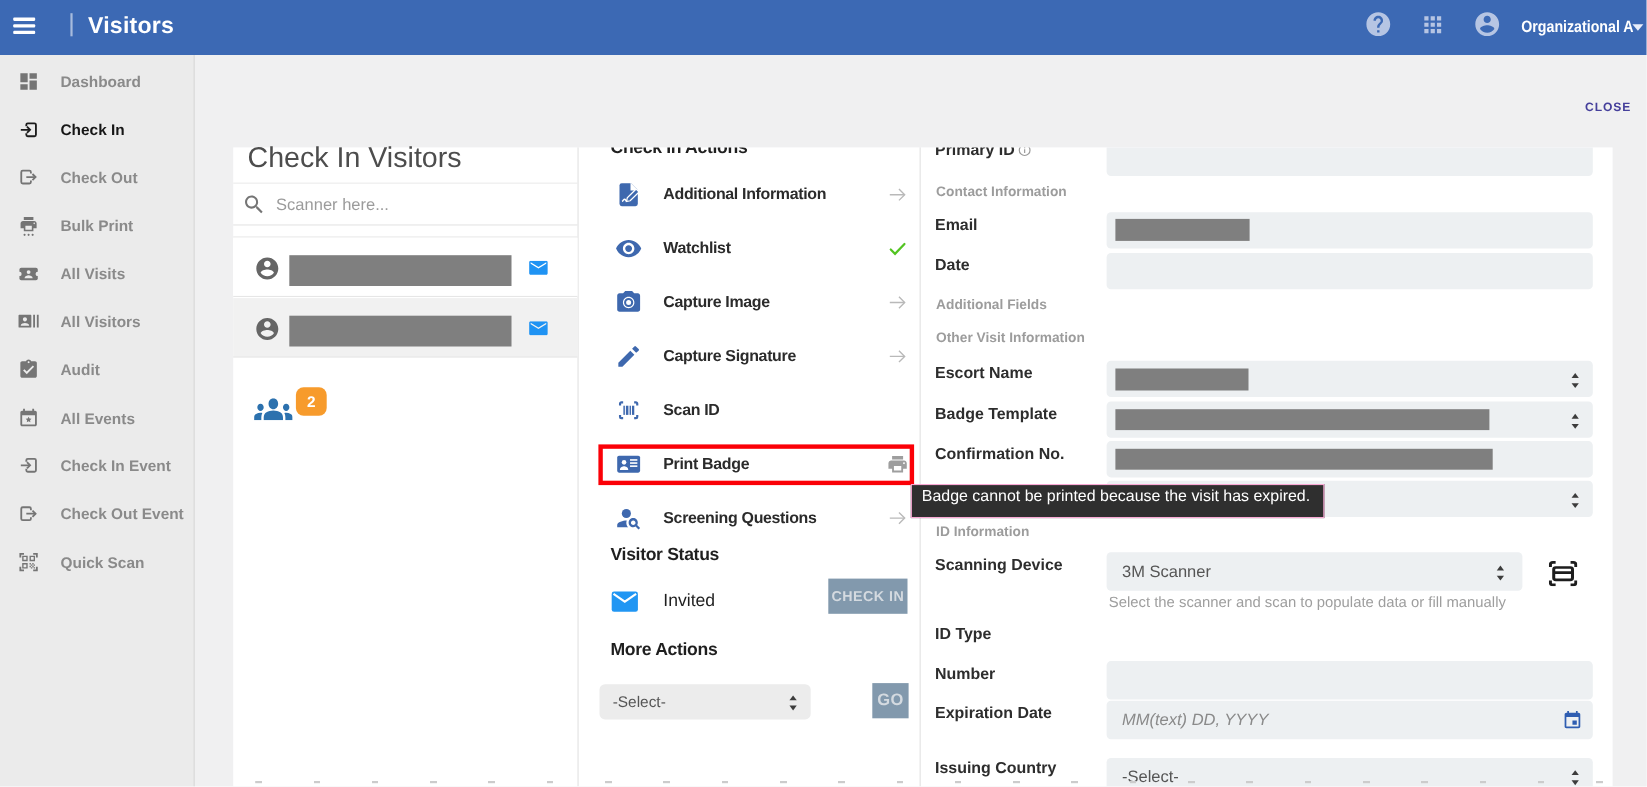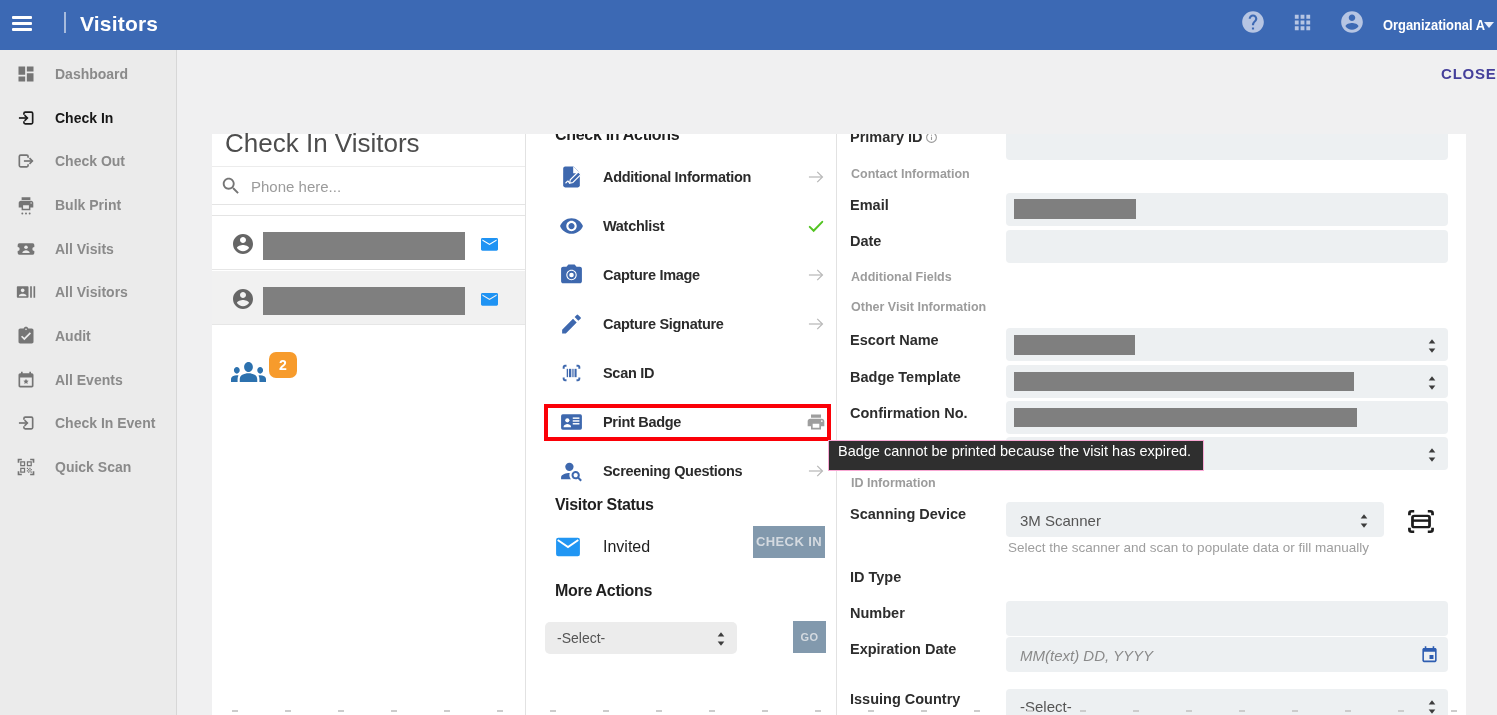--- a/index.html
+++ b/index.html
@@ -19,21 +19,21 @@
 
 .sidebar { position:absolute; left:0; top:50px; width:177px; bottom:0; background:#ebebeb; border-right:1px solid #d7d7d7; padding-top:2px; z-index:10; }
 .sitem { position:relative; height:43.7px; cursor:pointer; }
 .sitem .sicon { position:absolute; left:16px; top:50%; margin-top:-10px; width:20px; height:20px; }
 .sitem .sicon svg { display:block; width:20px; height:20px; }
 .sitem .slabel { position:absolute; left:55px; top:50%; transform:translateY(-50%); font-size:14px; font-weight:bold; color:#8a8a8a; white-space:nowrap; }
 .sitem.active .slabel { color:#161616; }
 
 
 .page-title { position:absolute; left:225px; top:80px; font-size:26px; font-weight:normal; color:#4d4d4d; z-index:5;margin-top:48px; }
-.close-btn { position:absolute; left:1441px; top:65px; font-size:15px; font-weight:bold; color:#453f9b; letter-spacing:.8px; cursor:pointer; z-index:5; }
+.close-btn { position:absolute; left:1441px; top:92px; font-size:11px; font-weight:bold; color:#453f9b; letter-spacing:.8px; cursor:pointer; z-index:5; }
 
 
 .panel { position:absolute; left:212px; top:134px; width:1254px; height:581px; background:#fff; z-index:4; }
 .col1 { position:absolute; left:0; top:0; width:314px; height:100%; border-right:1px solid #e2e2e2; }
 .col2 { position:absolute; left:314px; top:0; width:311px; height:100%; border-right:1px solid #e2e2e2; overflow:hidden; }
 .col3 { position:absolute; left:625px; top:0; width:629px; height:100%; overflow:hidden; }
 
 
 .search-row { position:absolute; left:0; top:32px; width:100%; height:39px; border-top:1px solid #ececec; border-bottom:1px solid #e4e4e4; }
 .search-row svg { position:absolute; left:8px; top:8px; width:22px; height:22px; }
@@ -54,21 +54,21 @@
 .act-item .aicon { position:absolute; left:33px; top:50%; transform:translateY(-50%); width:25px; height:25px; }
 .act-item .aicon svg { display:block; width:25px; height:25px; }
 .act-item .albl { position:absolute; left:77px; top:50%; transform:translateY(-50%); font-size:14.5px; font-weight:bold; color:#2b2b2b; white-space:nowrap; letter-spacing:-0.3px; }
 .act-item .atrail { position:absolute; left:280px; top:50%; transform:translateY(-50%); width:20px; height:20px; }
 .redbox { position:absolute; left:17.5px; top:270px; width:287px; height:36.5px; border:4.5px solid #fb0007; z-index:6; pointer-events:none; }
 .invited-row { position:absolute; left:0; top:396px; width:100%; height:34px; }
 .invited-row .aicon { position:absolute; left:29px; top:4px; width:26px; height:26px; }
 .invited-row .albl { position:absolute; left:77px; top:50%; transform:translateY(-50%); font-size:16px; color:#1f1f1f; }
 .btn-slate { position:absolute; background:#8299ad; color:#d4dae0; font-weight:bold; text-align:center; cursor:pointer; }
 .checkin-btn { left:227px; top:392px; width:72px; height:32px; font-size:13px; line-height:32px; letter-spacing:.4px; }
-.go-btn { left:267px; top:487px; width:33px; height:32px; font-size:11px; line-height:32px; letter-spacing:.4px; }
+.go-btn { left:267px; top:487px; width:33px; height:32px; font-size:15px; line-height:32px; letter-spacing:.4px; }
 .ma-select { position:absolute; left:19px; top:488px; width:192px; height:32px; background:#ececec; border-radius:5px; cursor:pointer; }
 .ma-select .val { position:absolute; left:12px; top:50%; transform:translateY(-50%); font-size:14px; color:#555; }
 
 
 .flabel { position:absolute; left:13px; font-size:14.5px; font-weight:bold; color:#2d2d2d; white-space:nowrap; }
 .fsect { position:absolute; left:14px; font-size:12.5px; font-weight:bold; color:#9c9c9c; white-space:nowrap; }
 .fipt { position:absolute; left:169px; width:442px; background:#edf0f2; border-radius:4px; }
 .redact { position:absolute; background:#7f7f7f; }
 .stepper { position:absolute; right:10px; top:50%; transform:translateY(-50%); width:12px; height:18px; }
 .fval { position:absolute; left:14px; top:50%; transform:translateY(-50%); font-size:15px; color:#555; white-space:nowrap; }
@@ -199,39 +199,49 @@
         <svg viewBox="0 0 24 24" fill="none" stroke="#757575" stroke-width="2">
           <path d="M9.5 8.2V6.6c0-.9.7-1.6 1.6-1.6h7.3c.9 0 1.6.7 1.6 1.6v10.8c0 .9-.7 1.6-1.6 1.6h-7.3c-.9 0-1.6-.7-1.6-1.6v-1.6"></path>
           <path d="M3.5 12h10"></path>
           <path d="M10.2 8.6 13.6 12l-3.4 3.4"></path>
         </svg>
       </span>
     <span class="slabel">Check In Event</span>
   </div>
   <div class="sitem">
     <span class="sicon">
+        <svg viewBox="0 0 24 24" fill="none" stroke="#757575" stroke-width="2">
+          <path d="M14.5 8.2V6.6c0-.9-.7-1.6-1.6-1.6H5.6c-.9 0-1.6.7-1.6 1.6v10.8c0 .9.7 1.6 1.6 1.6h7.3c.9 0 1.6-.7 1.6-1.6v-1.6"></path>
+          <path d="M9.5 12h10"></path>
+          <path d="M16.2 8.6 19.6 12l-3.4 3.4"></path>
+        </svg>
+      </span>
+    <span class="slabel">Check Out Event</span>
+  </div>
+  <div class="sitem">
+    <span class="sicon">
         <svg viewBox="0 0 24 24">
           <path fill="#757575" d="M9.5 6.5v3h-3v-3h3M11 5H5v6h6V5zm-1.5 9.5v3h-3v-3h3M11 13H5v6h6v-6zm6.5-6.5v3h-3v-3h3M19 5h-6v6h6V5zm-6 8h1.5v1.5H13V13zm1.5 1.5H16V16h-1.5v-1.5zM16 13h1.5v1.5H16V13zm-3 3h1.5v1.5H13V16zm1.5 1.5H16V19h-1.5v-1.5zM16 16h1.5v1.5H16V16zm1.5-1.5H19V16h-1.5v-1.5zm0 3H19V19h-1.5v-1.5zM22 7h-2V4h-3V2h5v5zm0 15v-5h-2v3h-3v2h5zM2 22h5v-2H4v-3H2v5zM2 2v5h2V4h3V2H2z"></path>
         </svg>
       </span>
     <span class="slabel">Quick Scan</span>
   </div>
 </nav>
 
 <h1 class="page-title">Check In Visitors</h1>
 <div class="close-btn">CLOSE</div>
 
 <div class="panel">
 
   <div class="col1">
     <div class="search-row">
       <svg viewBox="0 0 24 24">
           <path fill="#757575" d="M15.5 14h-.79l-.28-.27C15.41 12.59 16 11.11 16 9.5 16 5.91 13.09 3 9.5 3S3 5.91 3 9.5 5.91 16 9.5 16c1.61 0 3.09-.59 4.23-1.57l.27.28v.79l5 4.99L20.49 19l-4.99-5zm-6 0C7.01 14 5 11.99 5 9.5S7.01 5 9.5 5 14 7.01 14 9.5 11.99 14 9.5 14z"></path>
         </svg>
-      <span class="search-ph">Phone here...</span>
+      <span class="search-ph">Scanner here...</span>
     </div>
     <div class="sliver"></div>
 
     <div class="vrow r1">
       <span class="av"><svg viewBox="0 0 24 24">
             <path fill="#666666" d="M12 2C6.48 2 2 6.48 2 12s4.48 10 10 10 10-4.48 10-10S17.52 2 12 2zm0 3c1.66 0 3 1.34 3 3s-1.34 3-3 3-3-1.34-3-3 1.34-3 3-3zm0 14.2c-2.5 0-4.71-1.28-6-3.22.03-1.99 4-3.08 6-3.08 1.99 0 5.97 1.09 6 3.08-1.29 1.94-3.5 3.22-6 3.22z"></path>
           </svg></span>
       <span class="bar"></span>
       <span class="mail"><svg viewBox="0 0 24 18">
             <path fill="#1f93f3" d="M22 0H2C.9 0 .01.9.01 2L0 16c0 1.1.9 2 2 2h20c1.1 0 2-.9 2-2V2c0-1.1-.9-2-2-2zm0 4-10 6L2 4V2l10 6 10-6v2z"></path>

